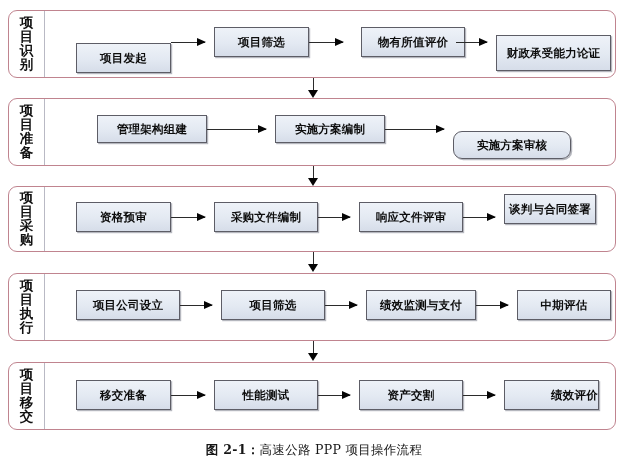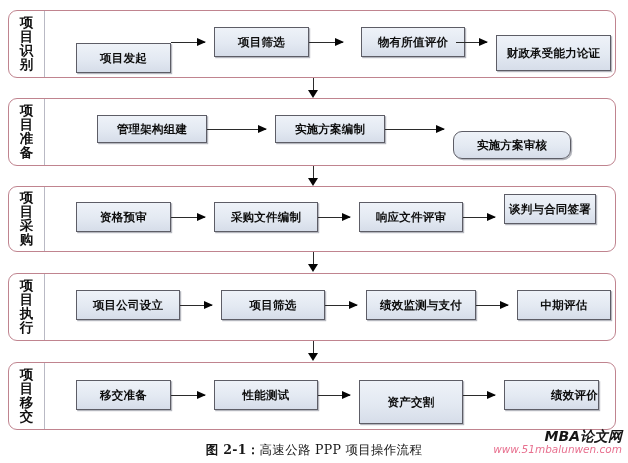--- a/index.html
+++ b/index.html
@@ -271,30 +271,26 @@
     </div>
     <div class="stage-body">
       <div class="node" style="left:31px; top:17px; width:95px; height:30px;">移交准备</div>
       <div class="hline" style="left:126px; top:32px; width:34px;"></div>
       <div class="harrow" style="left:152px; top:27.5px;"></div>
 
       <div class="node" style="left:169px; top:17px; width:104px; height:30px;">性能测试</div>
       <div class="hline" style="left:273px; top:32px; width:32px;"></div>
       <div class="harrow" style="left:297px; top:27.5px;"></div>
 
-      <div class="node" style="left:314px; top:17px; width:104px; height:44px;">资产交割</div>
+      <div class="node" style="left:314px; top:17px; width:104px; height:30px;">资产交割</div>
       <div class="hline" style="left:418px; top:32px; width:32px;"></div>
       <div class="harrow" style="left:442px; top:27.5px;"></div>
 
       <div class="node" style="left:459px; top:17px; width:95px; height:30px;padding-left:46px;">绩效评价</div>
     </div>
   </div>
 
-  <div class="watermark">
-    <div class="wm-title">MBA论文网</div>
-    <div class="wm-url">www.51mbalunwen.com</div>
-  </div>
 
   <div class="caption">
     <span class="fig-no">图 2-1：</span><span>高速公路 PPP 项目操作流程</span>
   </div>
 
 </div>
 
 </body></html>

